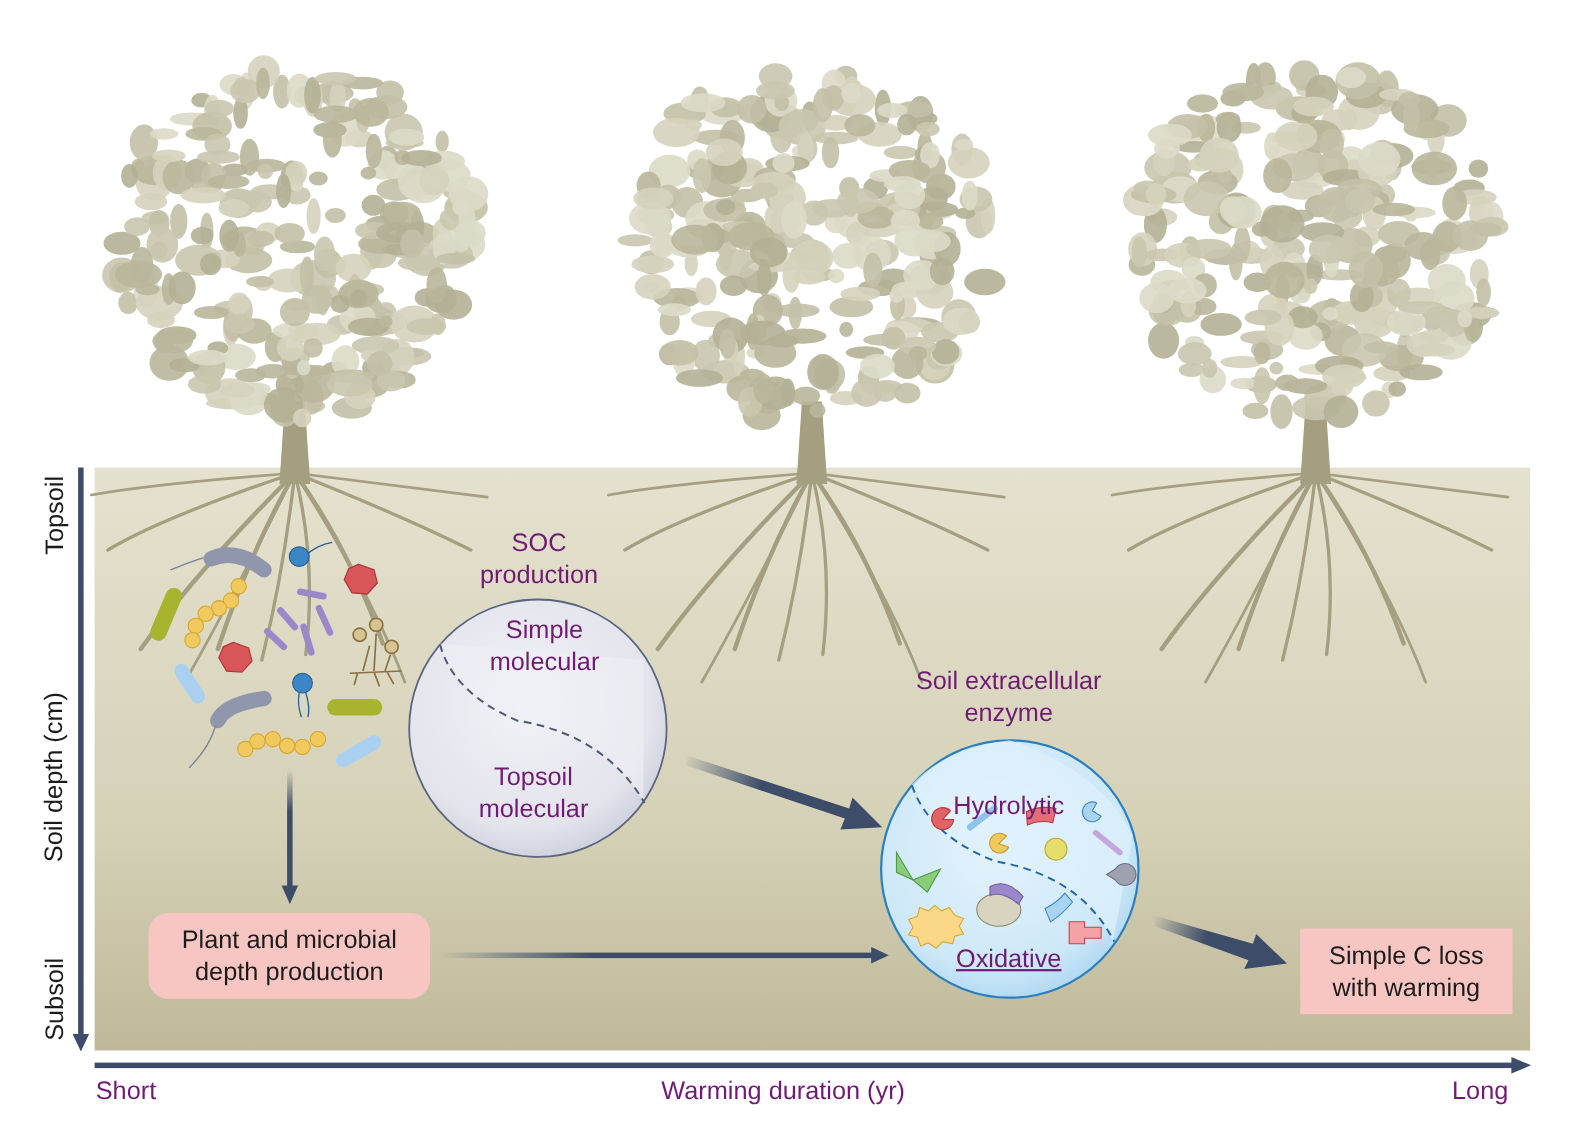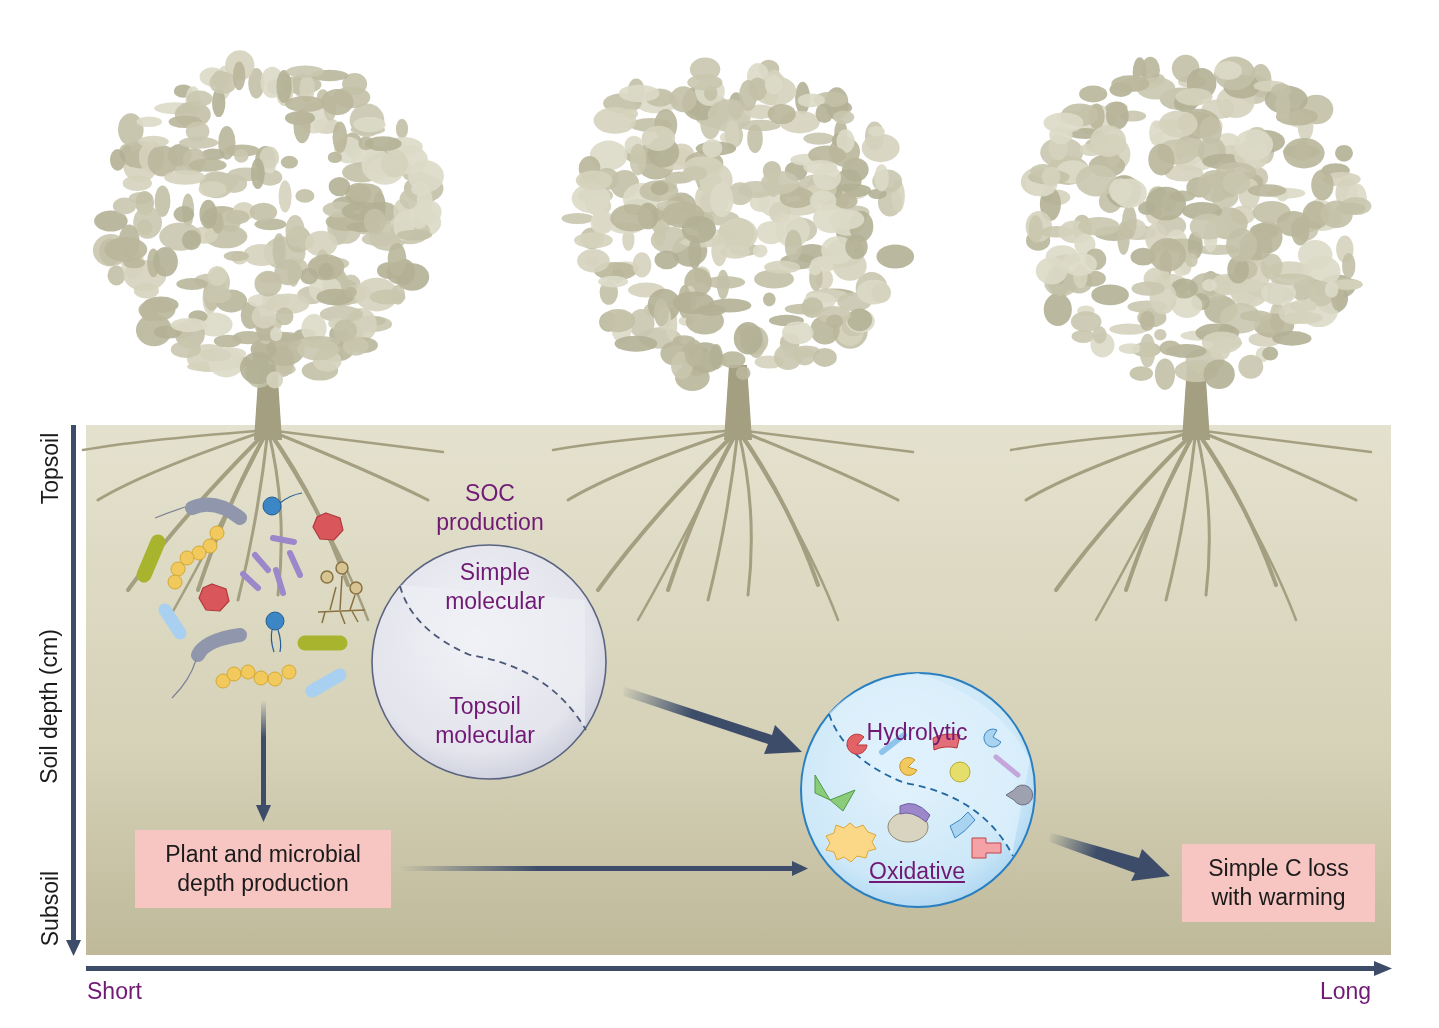--- a/index.html
+++ b/index.html
@@ -1004,39 +1004,44 @@
         <path d="M972,838 L986,838 L986,843 L1001,843 L1001,853 L986,853 L986,858 L972,858 Z" fill="#f4a2a6" stroke="#c04549"></path>
       </g>
     </g>
   </svg>
 
   <div class="vlabel" style="left:10px;top:455px;width:80px;text-align:center;">Topsoil</div>
   <div class="vlabel" style="left:-31px;top:693px;width:160px;text-align:center;">Soil depth (cm)</div>
   <div class="vlabel" style="left:10px;top:895px;width:80px;text-align:center;">Subsoil</div>
 
   <div class="lbl" style="left:87px;top:977px;text-align:right;">Short</div>
+  <div class="lbl" style="left:562px;top:977px;width:300px;">Warming duration (yr)</div>
   <div class="lbl" style="left:1320px;top:977px;width:68px;text-align:left;">Long</div>
 
   <div class="lbl" style="left:410px;top:479px;width:160px;">
     <div>SOC</div>
     <div>production</div>
   </div>
   <div class="lbl" style="left:420px;top:558px;width:150px;">
     <div>Simple</div>
     <div>molecular</div>
   </div>
   <div class="lbl" style="left:410px;top:692px;width:150px;">
     <div>Topsoil</div>
     <div>molecular</div>
   </div>
 
+  <div class="lbl" style="left:802px;top:604px;width:230px;">
+    <div>Soil extracellular</div>
+    <div>enzyme</div>
+  </div>
   <div class="lbl" style="left:842px;top:718px;width:150px;">Hydrolytic</div>
   <div class="lbl" style="left:842px;top:857px;width:150px;text-decoration:underline;">Oxidative</div>
 
-  <div class="pinkbox" style="left:135px;top:830px;width:256px;height:78px;">
+  <div class="pinkbox" style="left:135px;top:830px;width:256px;height:78px;border-radius:18px;">
     <div>Plant and microbial</div>
     <div>depth production</div>
   </div>
   <div class="pinkbox" style="left:1182px;top:844px;width:193px;height:78px;">
     <div>Simple C loss</div>
     <div>with warming</div>
   </div>
 </div>
 
 </body></html>

